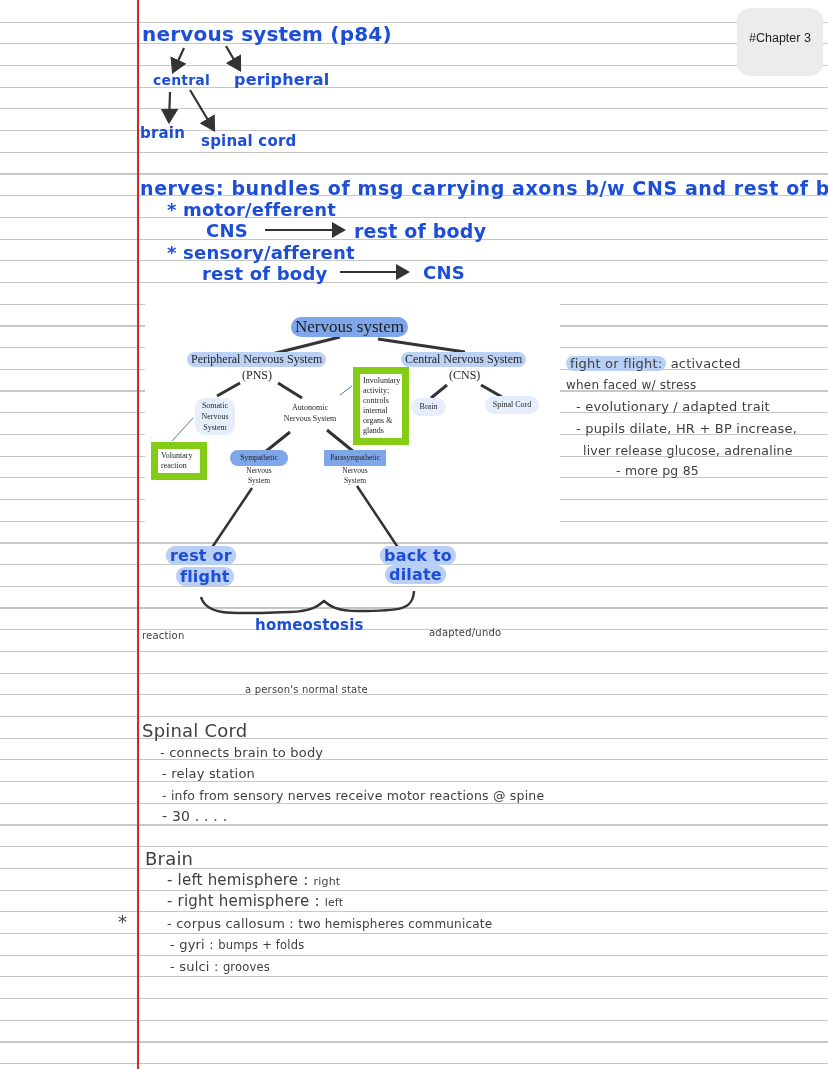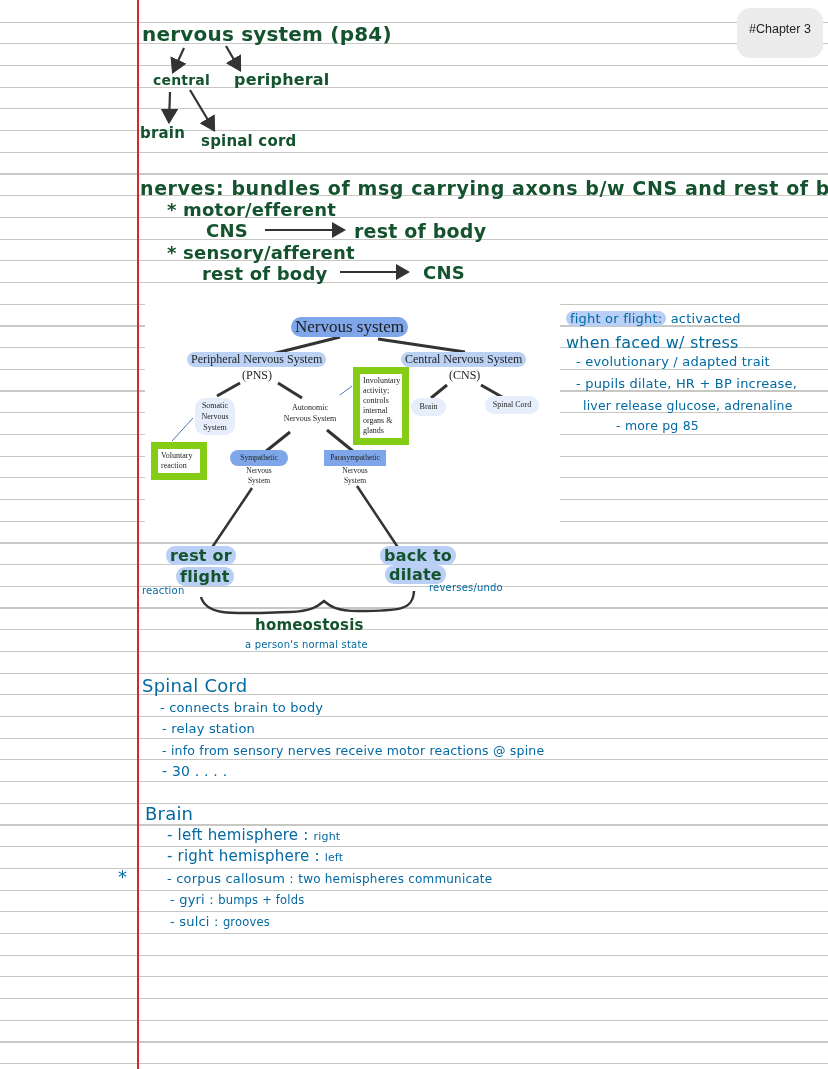--- a/index.html
+++ b/index.html
@@ -12,27 +12,27 @@
   .paper {
     position:absolute; inset:0;
     background-image: repeating-linear-gradient(to bottom,
       transparent 0px, transparent 20.5px, #c7c7c4 20.5px, #c7c7c4 21.7px);
     background-position: 0 1px;
   }
   .margin-line {
     position:absolute; left:137px; top:0; width:1.5px; height:1069px; background:#d8262b;
   }
   .tag {
-    position:absolute; left:737px; top:8px; height:34px; padding:8px 12px;
+    position:absolute; left:737px; top:8px; height:34px; padding:17px 12px;
     border-radius:13px; background:#ececec; color:#222; font-size:12.5px;
     line-height:26px; font-family:"Liberation Sans", sans-serif;
   }
   .hw { position:absolute; white-space:nowrap; font-family:"DejaVu Sans", sans-serif; color:#2e2e2e; letter-spacing:0.2px; }
-  .bold { font-weight:bold; color:#14532d; }
-  .thin { color:#0369a1; font-weight:normal; }
+  .bold { font-weight:bold; color:#1d4ed8; }
+  .thin { color:#404040; font-weight:normal;margin-top:45px; }
 
   .img-block { position:absolute; left:145px; top:303px; width:415px; height:237px; background:#ffffff; }
   .dnode { position:absolute; font-family:"Liberation Serif", serif; color:#1e1e1e; text-align:center; white-space:nowrap; }
   .pill-dark { background:#7ea6e8; border-radius:10px; }
   .pill-mid { background:#bcd2f5; border-radius:10px; }
   .pill-light { background:#e6eefb; border-radius:10px; }
   .box { position:absolute; border:7px solid #84cc16; background:#fff; font-family:"Liberation Serif", serif; font-size:8px; line-height:10px; padding:2px 3px; color:#222; }
   svg.lines { position:absolute; left:0; top:0; pointer-events:none; }
   .hl { background:#b9cff5; border-radius:9px; padding:0 4px; }
 </style>
@@ -129,32 +129,32 @@
 <div class="dnode" style="left:324px;top:450px;width:62px;font-size:7.5px;line-height:10px;">
   <div class="pill-dark" style="padding:3px 0;border-radius:0;">Parasympathetic</div>
   <div>Nervous</div>
   <div>System</div>
 </div>
 
 <div class="hw thin" style="left:566px;top:311px;font-size:13px;">
   <span class="hl">fight or flight:</span>
   <span>activacted</span>
 </div>
-<div class="hw thin" style="left:566px;top:333px;font-size:16px;">when faced w/ stress</div>
+<div class="hw thin" style="left:566px;top:333px;font-size:12px;">when faced w/ stress</div>
 <div class="hw thin" style="left:576px;top:354px;font-size:13px;">- evolutionary / adapted trait</div>
 <div class="hw thin" style="left:576px;top:376px;font-size:13px;">- pupils dilate, HR + BP increase,</div>
 <div class="hw thin" style="left:583px;top:398px;font-size:12.5px;">liver release glucose, adrenaline</div>
 <div class="hw thin" style="left:616px;top:418px;font-size:12.5px;">- more pg 85</div>
 
 <div class="hw bold" style="left:166px;top:546px;font-size:16px;"><span class="hl">rest or</span></div>
 <div class="hw bold" style="left:176px;top:567px;font-size:16px;"><span class="hl">flight</span></div>
 <div class="hw thin" style="left:142px;top:585px;font-size:10px;">reaction</div>
 <div class="hw bold" style="left:380px;top:546px;font-size:16px;"><span class="hl">back to</span></div>
 <div class="hw bold" style="left:385px;top:565px;font-size:16px;"><span class="hl">dilate</span></div>
-<div class="hw thin" style="left:429px;top:582px;font-size:10px;">reverses/undo</div>
+<div class="hw thin" style="left:429px;top:582px;font-size:10px;">adapted/undo</div>
 <div class="hw bold" style="left:255px;top:616px;font-size:15px;">homeostosis</div>
 <div class="hw thin" style="left:245px;top:639px;font-size:10px;">a person's normal state</div>
 
 <div class="hw thin" style="left:142px;top:675px;font-size:18px;">Spinal Cord</div>
 <div class="hw thin" style="left:160px;top:700px;font-size:13px;">- connects brain to body</div>
 <div class="hw thin" style="left:162px;top:721px;font-size:13px;">- relay station</div>
 <div class="hw thin" style="left:162px;top:743px;font-size:12.5px;">- info from sensory nerves receive motor reactions @ spine</div>
 <div class="hw thin" style="left:162px;top:763px;font-size:14px;">- 30 . . . .</div>
 
 <div class="hw thin" style="left:145px;top:803px;font-size:18px;">Brain</div>

